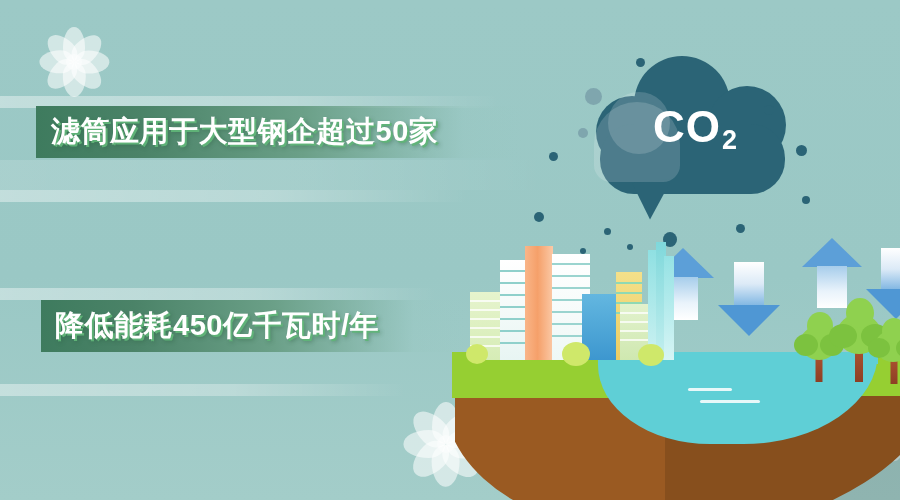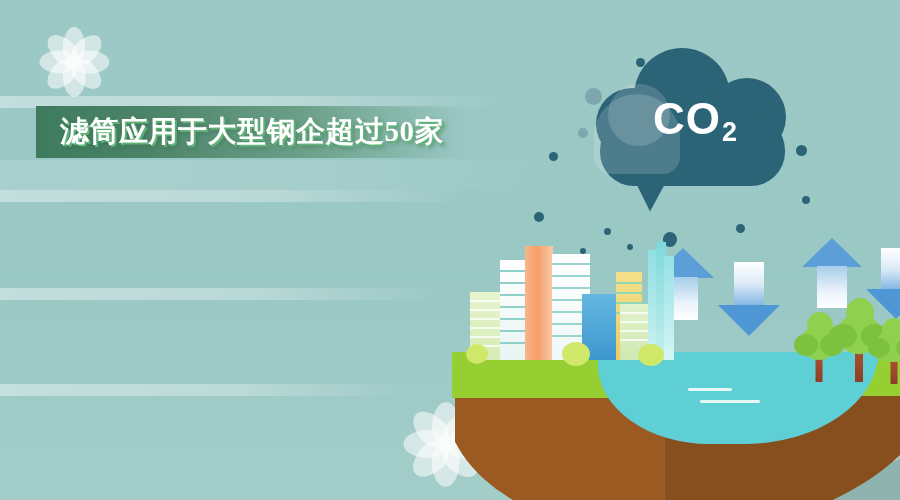--- a/index.html
+++ b/index.html
@@ -26,21 +26,21 @@
   .bar{position:absolute;display:flex;align-items:center;
        background:linear-gradient(90deg,#3e7b5e 0%,#4b8368 22%,#6ba088 55%,rgba(150,198,190,.25) 88%,rgba(154,201,198,0) 100%);}
   .bar .txt{
     color:#ffffff;font-weight:bold;white-space:nowrap;
     font-size:29px;letter-spacing:.5px;
     text-shadow:2px 2px 0 rgba(96,180,120,.95),
                 3px 3px 4px rgba(40,90,60,.45);
   }
 
   
-  #cloud{position:absolute;left:590px;top:48px;width:210px;height:150px;}
+  #cloud{position:absolute;left:590px;top:56px;width:210px;height:150px;}
   #cloud .lobe{position:absolute;border-radius:50%;background:#2b6476;}
   #cloud .body{position:absolute;left:10px;top:68px;width:185px;height:70px;
                border-radius:34px;background:#2b6476;}
   #cloud .tail{position:absolute;left:44px;top:125px;width:0;height:0;
                border-left:14px solid transparent;border-right:26px solid transparent;
                border-top:38px solid #2b6476;transform:rotate(-6deg);}
   #cloud .hl{position:absolute;left:4px;top:46px;width:86px;height:80px;
              border-radius:46px 46px 18px 18px;background:rgba(255,255,255,.16);}
   #cloud .hl2{position:absolute;left:18px;top:36px;width:62px;height:62px;
               border-radius:50%;background:rgba(255,255,255,.16);}
@@ -254,16 +254,19 @@
     </div>
     <div class="bld" style="left:178px;width:10px;height:110px;background:linear-gradient(180deg,#8fe0e2,#cdf2f2);"></div>
     <div class="bld" style="left:186px;width:10px;height:118px;background:linear-gradient(180deg,#7fd8db,#c3efef);"></div>
     <div class="bld" style="left:194px;width:10px;height:104px;background:linear-gradient(180deg,#95e2e4,#d6f5f5);"></div>
     <div class="bush" style="left:-4px;bottom:-4px;width:22px;height:20px;"></div>
     <div class="bush" style="left:92px;bottom:-6px;width:28px;height:24px;"></div>
     <div class="bush" style="left:168px;bottom:-6px;width:26px;height:22px;"></div>
   </div>
 
   <div class="bar" style="left:36px;top:106px;width:486px;height:52px;">
-    <span class="txt" style="margin-left:24px;font-family:Liberation Serif, serif;">滤筒应用于大型钢企超过50家</span>
+    <span class="txt" style="margin-left:15px;">滤筒应用于大型钢企超过50家</span>
+  </div>
+  <div class="bar" style="left:41px;top:300px;width:424px;height:52px;">
+    <span class="txt" style="margin-left:14px;">降低能耗450亿千瓦时/年</span>
   </div>
 
 </div>
 
 </body></html>

